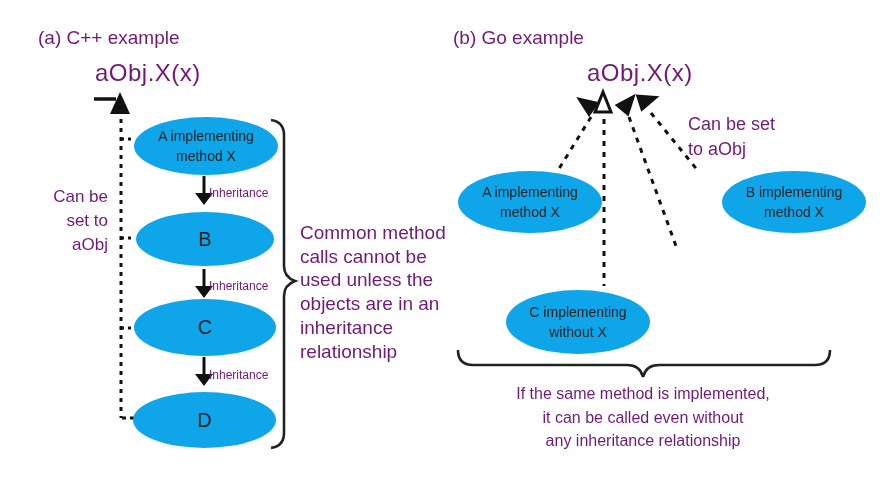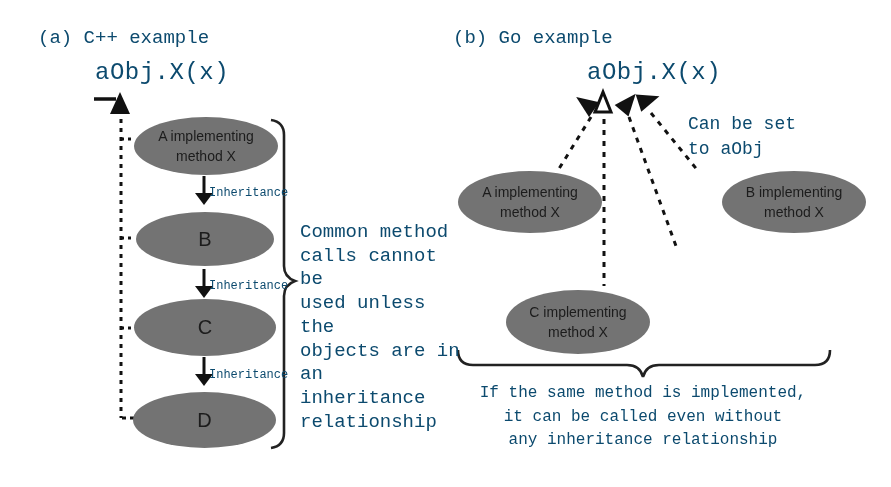--- a/index.html
+++ b/index.html
@@ -1,26 +1,26 @@
 <!DOCTYPE html>
 <html><head>
 <meta charset="utf-8">
 <style>
   html,body{margin:0;padding:0;background:#fff;}
   #stage{
     position:relative;width:891px;height:487px;background:#ffffff;overflow:hidden;
     font-family:"Liberation Sans",sans-serif;color:#1a1a1a;
   }
   #overlay{position:absolute;left:0;top:0;pointer-events:none;}
-  .txt{position:absolute;color:#0c4a6e;font-family:Liberation Mono, monospace;}
+  .txt{position:absolute;color:#701a75;}
   .pre{white-space:pre-line;}
   .title{font-size:19px;}
   .call{font-size:24px;letter-spacing:0.5px;}
   .ellipse{
-    position:absolute;background:#737373;border-radius:50%;
+    position:absolute;background:#0ea5e9;border-radius:50%;
     display:flex;align-items:center;justify-content:center;
     text-align:center;color:#1c1c1c;
   }
   .ellipse .lbl{line-height:1.45;padding:0 10px;}
   .node-small{font-size:14px;}
   .node-big{font-size:20px;}
   .inh{font-size:12px;}
   .sidenote-a{font-size:17px;line-height:24px;text-align:right;width:70px;}
   .sidenote-b{font-size:18px;line-height:25px;}
   .bracenote-a{font-size:19px;line-height:23.7px;width:170px;}
@@ -75,20 +75,23 @@
       <g transform="translate(648,100) rotate(72)">
         <polygon points="0,-12 -9,10 9,10" fill="#111"></polygon>
       </g>
     </g>
 
     <path d="M458,350 Q458,365 473,365 L627,365 Q640,365 643,377 Q646,365 659,365 L815,365 Q830,365 830,350" stroke="#222" stroke-width="2.6" fill="none"></path>
   </svg>
 
   <div class="txt title" style="left:38px;top:27px;">(a) C++ example</div>
   <div class="txt call" style="left:95px;top:59px;">aObj.X(x)</div>
+  <div class="txt pre sidenote-a" style="left:38px;top:185px;">Can be
+set to
+aObj</div>
 
   <div class="ellipse node-small" style="left:134px;top:117px;width:144px;height:58px;">
     <span class="lbl">A implementing method X</span>
   </div>
   <div class="ellipse node-big" style="left:136px;top:212px;width:138px;height:54px;">
     <span class="lbl">B</span>
   </div>
   <div class="ellipse node-big" style="left:134px;top:299px;width:142px;height:57px;">
     <span class="lbl">C</span>
   </div>
@@ -112,20 +115,20 @@
   <div class="txt pre sidenote-b" style="left:688px;top:112px;">Can be set
 to aObj</div>
 
   <div class="ellipse node-small" style="left:458px;top:171px;width:144px;height:62px;">
     <span class="lbl">A implementing method X</span>
   </div>
   <div class="ellipse node-small" style="left:722px;top:171px;width:144px;height:62px;">
     <span class="lbl">B implementing method X</span>
   </div>
   <div class="ellipse node-small" style="left:506px;top:290px;width:144px;height:64px;">
-    <span class="lbl">C implementing method X</span>
+    <span class="lbl">C implementing without X</span>
   </div>
 
   <div class="txt pre bracenote-b" style="left:448px;top:382px;">If the same method is implemented,
 it can be called even without
 any inheritance relationship</div>
 
 </div>
 
 </body></html>

